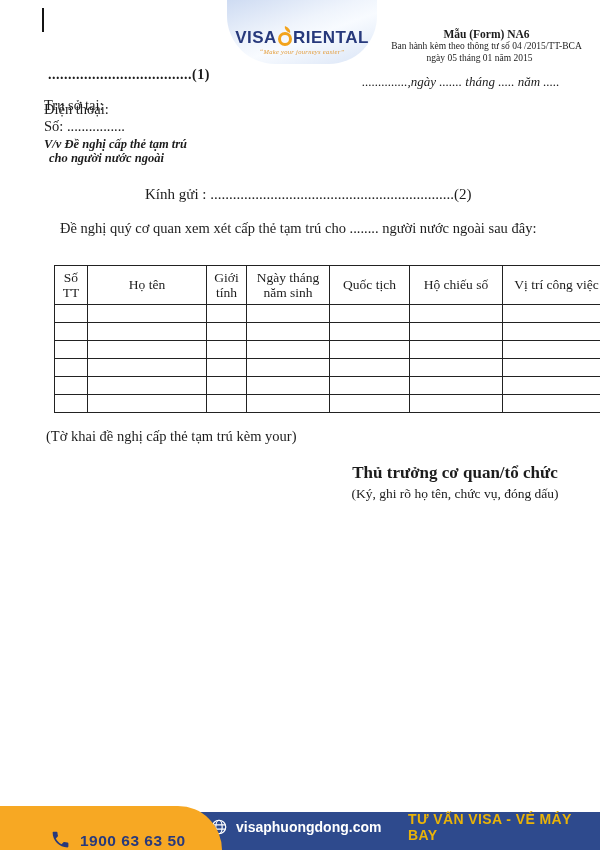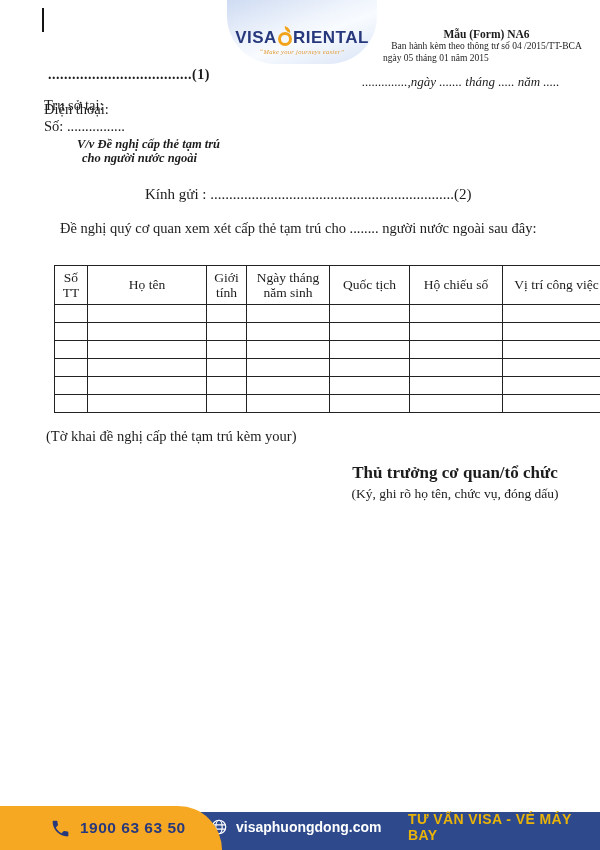--- a/index.html
+++ b/index.html
@@ -36,27 +36,27 @@
   }
   .tagline {
     margin-top:2px; font-size:6.5px; font-style:italic; color:#e39a35;
     font-family:"Liberation Serif","DejaVu Serif",serif; letter-spacing:.3px;
   }
 
   
   .form-ref { position:absolute; left:383px; top:27px; width:207px; text-align:center; line-height:1.25; }
   .form-ref .t { font-weight:bold; font-size:11.5px; }
   .form-ref .s { font-size:9.5px; }
-  .form-ref .s3 { font-size:9.5px; text-align:left; padding-right:14px; }
+  .form-ref .s3 { font-size:9.5px; text-align:center; padding-right:14px; }
 
   
   .org-dots { position:absolute; left:48px; top:67px; font-size:14px; font-weight:600; letter-spacing:.5px; }
   .sender-line { position:absolute; left:44px; font-size:14.5px; }
   .l-addr { top:97px; } .l-phone { top:101px; } .l-num { top:118px; }
-  .subject { position:absolute; left:44px; font-size:12.5px; font-style:italic; font-weight:600;margin-left:33px; }
+  .subject { position:absolute; left:44px; font-size:12.5px; font-style:italic; font-weight:600; }
   .subj1 { top:137px; } .subj2 { top:151px; left:49px; }
 
   .date-line { position:absolute; left:362px; top:74px; font-size:13px; font-style:italic; }
 
   .recipient { position:absolute; left:145px; top:186px; font-size:15px; }
   .request { position:absolute; left:60px; top:220px; font-size:14.5px; }
 
   
   .form-table { position:absolute; left:8px; top:265px; width:556px; border-collapse:collapse; table-layout:fixed;margin-left:46px; }
   .form-table th, .form-table td { border:1.6px solid #222222; }
@@ -73,21 +73,21 @@
   .sig-note { font-size:13.5px; }
 
   
   .footer-blue {
     position:absolute; left:0; bottom:0; width:600px; height:38px; background:#2e4a8d;
     font-family:"Liberation Sans","DejaVu Sans",sans-serif;
   }
   .footer-orange {
     position:absolute; left:0; bottom:0; width:222px; height:44px; background:#f7a823;
     border-radius:0 48px 0 0;
-    display:flex; align-items:center; cursor:pointer;
+    display:flex; align-items:flex-end; cursor:pointer;
   }
   .phone-icon { margin-left:50px; display:flex; align-items:center; }
   .phone-num {
     margin-left:9px; color:#27397c; font-weight:bold; font-size:15.5px; letter-spacing:.5px;
     font-family:"Liberation Sans","DejaVu Sans",sans-serif;
   }
   .site-group { position:absolute; left:210px; top:0; height:30px; display:flex; align-items:center; cursor:pointer; }
   .globe-icon { display:flex; align-items:center; }
   .site-text { margin-left:8px; color:#ffffff; font-weight:bold; font-size:14px; }
   .services-text {

